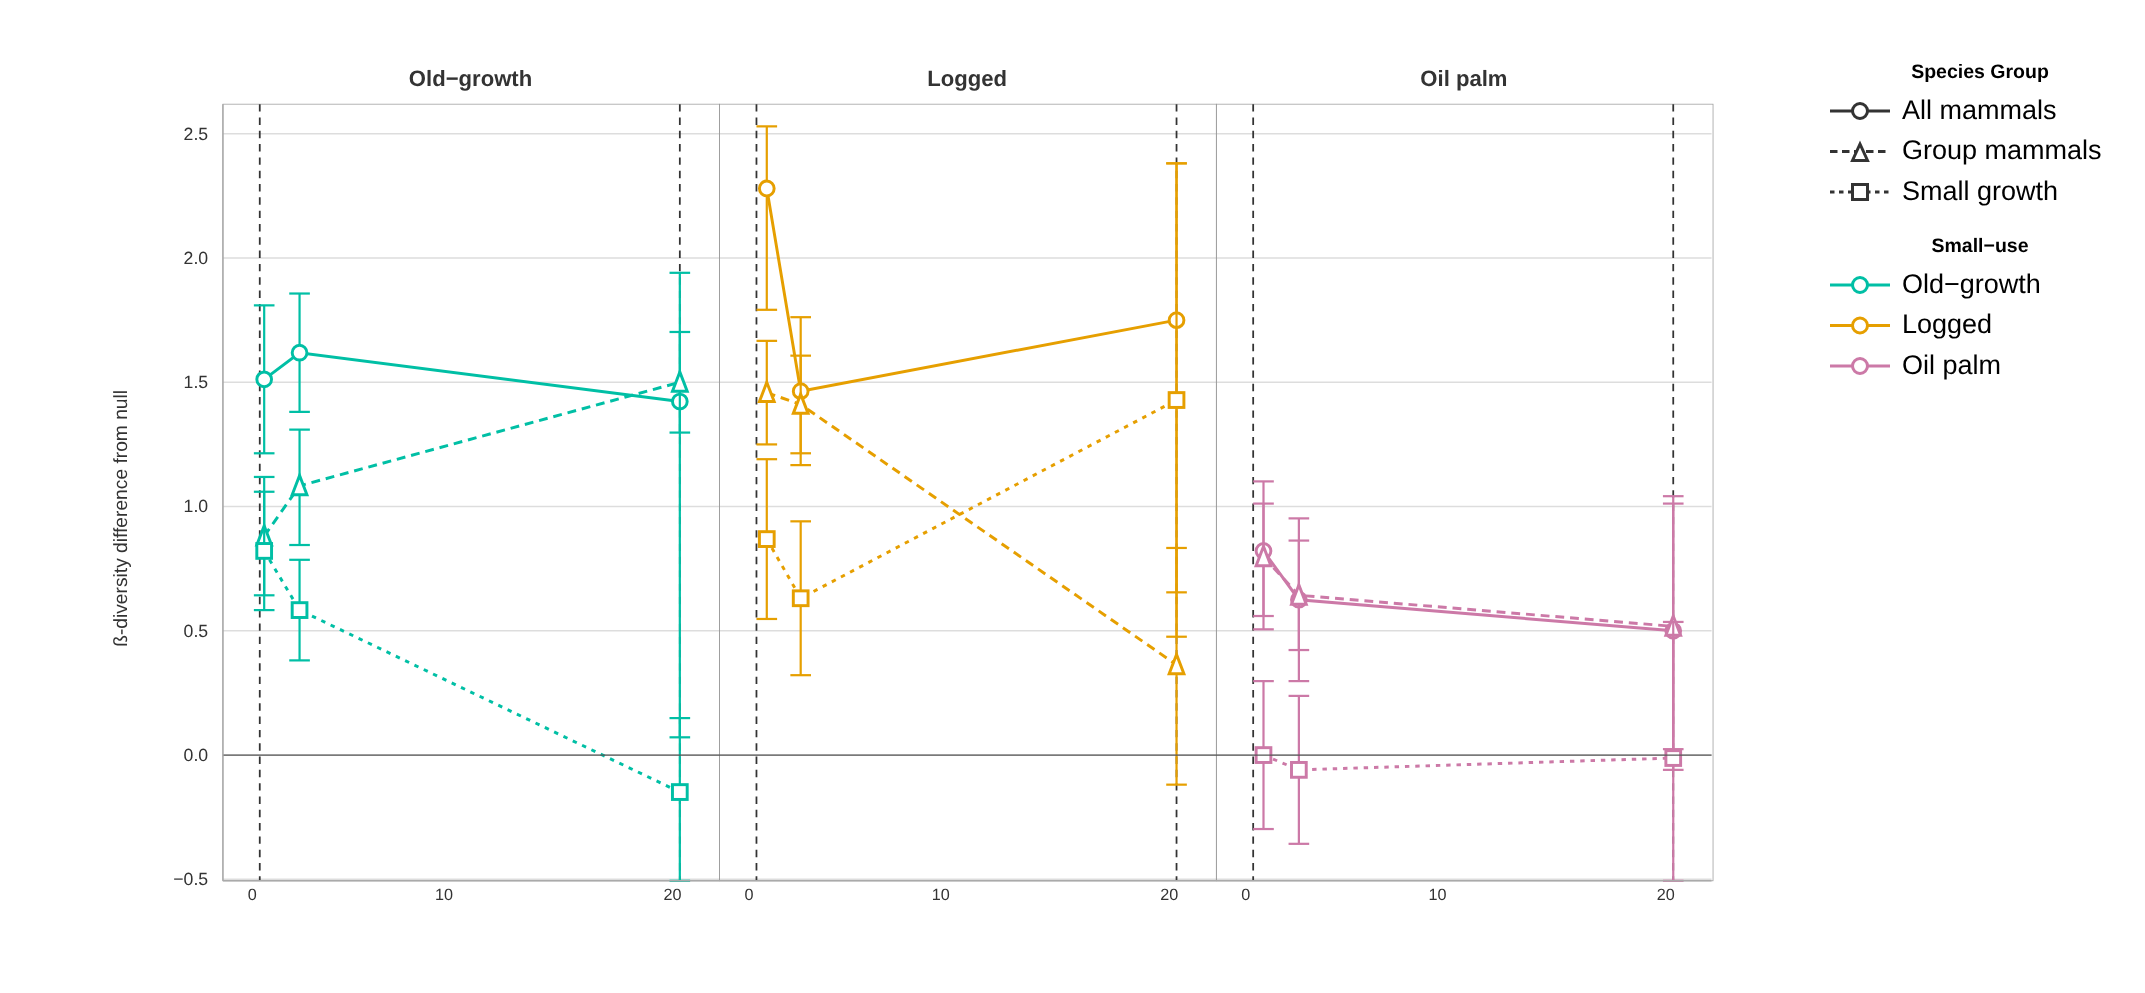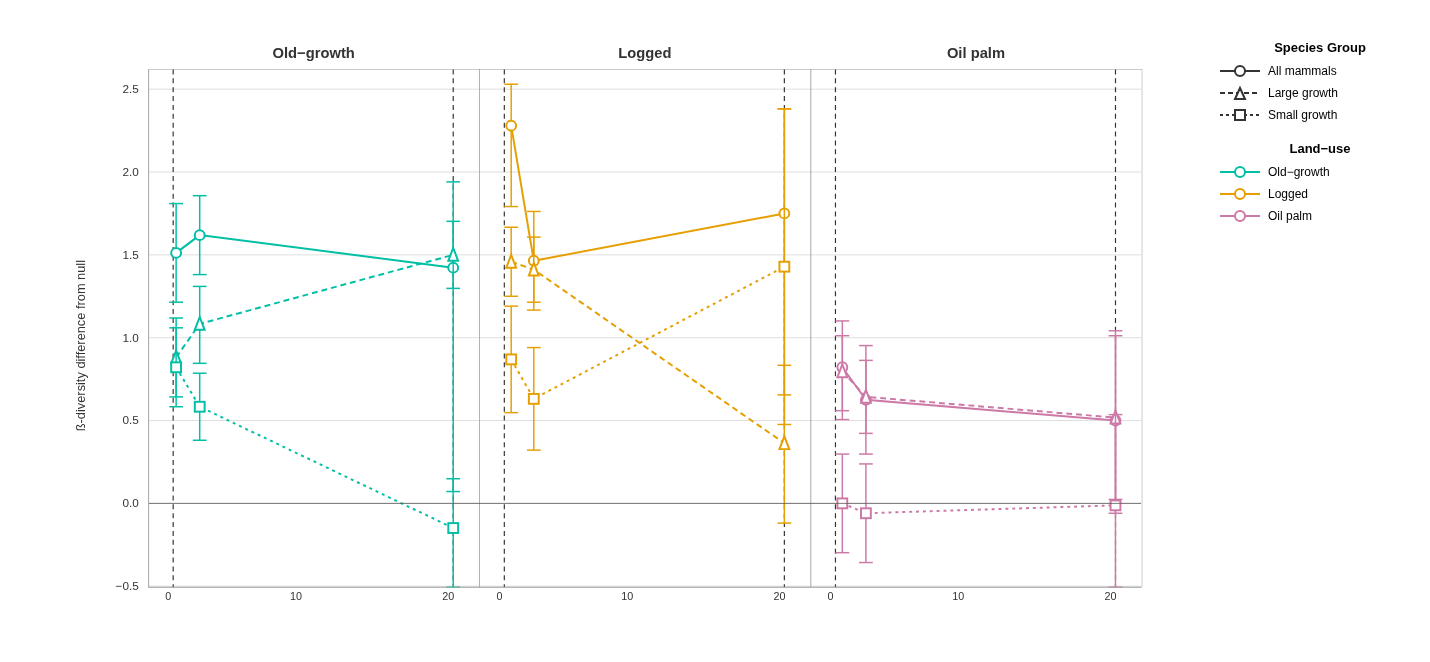--- a/index.html
+++ b/index.html
@@ -36,21 +36,21 @@
     }
     .legend-title {
       font-weight: bold;
       font-size: 13px;
       margin-bottom: 8px;
     }
     .legend-item {
       display: flex;
       align-items: center;
       margin-bottom: 6px;
-      font-size: 12px;
+      font-size: 18px;
     }
     .legend-section-gap { margin-top: 12px; }
     svg.main-chart {
       width: 100%;
       height: 100%;
     }
   </style>
 </head>
 <body>
 
@@ -270,34 +270,34 @@
         <circle cx="20" cy="8" r="5" fill="white" stroke="#333" stroke-width="2"></circle>
       </svg>
       <span>All mammals</span>
     </div>
 
     <div class="legend-item">
       <svg width="40" height="16" style="margin-right:8px;flex-shrink:0">
         <line x1="0" y1="8" x2="40" y2="8" stroke="#333" stroke-width="2" stroke-dasharray="5,3"></line>
         <polygon points="20,3 15,14 25,14" fill="white" stroke="#333" stroke-width="2"></polygon>
       </svg>
-      <span>Large growth</span>
+      <span>Group mammals</span>
     </div>
 
     <div class="legend-item">
       <svg width="40" height="16" style="margin-right:8px;flex-shrink:0">
         <line x1="0" y1="8" x2="40" y2="8" stroke="#333" stroke-width="2" stroke-dasharray="3,3"></line>
         <rect x="15" y="3" width="10" height="10" fill="white" stroke="#333" stroke-width="2"></rect>
       </svg>
       <span>Small growth</span>
     </div>
 
     <div class="legend-section-gap"></div>
 
-    <div class="legend-title">Land−use</div>
+    <div class="legend-title">Small−use</div>
 
     <div class="legend-item">
       <svg width="40" height="16" style="margin-right:8px;flex-shrink:0">
         <line x1="0" y1="8" x2="40" y2="8" stroke="#00BFA5" stroke-width="2"></line>
         <circle cx="20" cy="8" r="5" fill="white" stroke="#00BFA5" stroke-width="2"></circle>
       </svg>
       <span>Old−growth</span>
     </div>
 
     <div class="legend-item">

